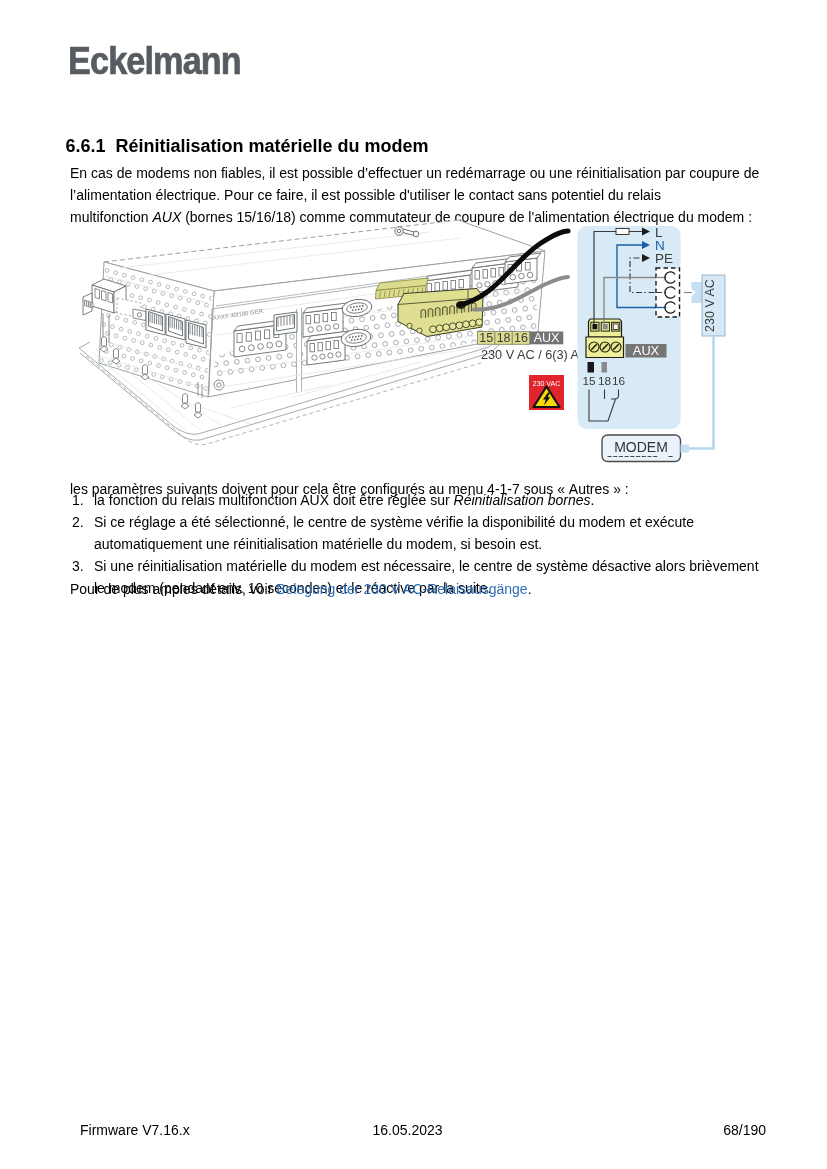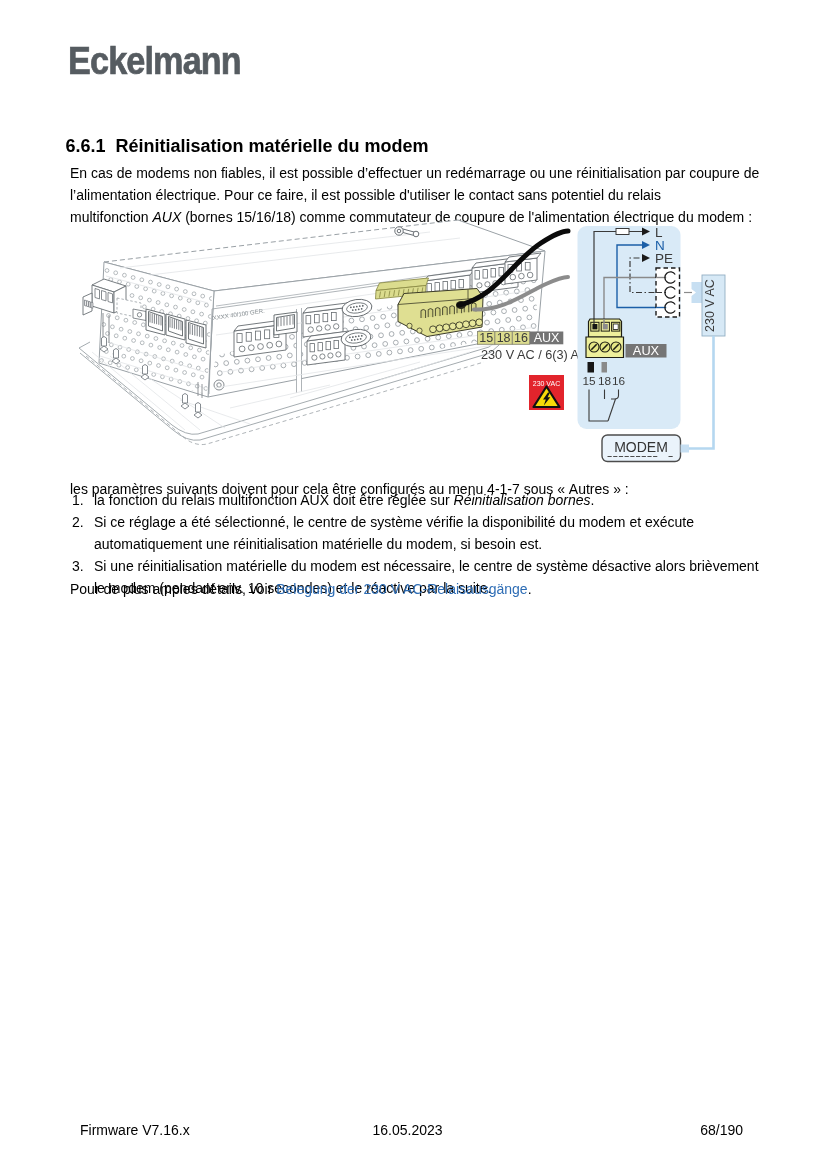--- a/index.html
+++ b/index.html
@@ -897,13 +897,13 @@
 
   <div style="position:relative;padding-left:24px;"><span style="position:absolute;left:2px;">3.</span>Si une réinitialisation matérielle du modem est nécessaire, le centre de système désactive alors brièvement<br>le modem (pendant env. 10 secondes) et le réactive par la suite.</div>
 </div>
 
 <div class="abs body-text" style="left:70px;top:578px;text-align:right;">Pour de plus amples détails, voir <a class="lnk" href="#">Belegung der 230 V AC-Relaisausgänge</a>.</div>
 
 <div class="abs body-text" style="left:80px;top:1119px;">Firmware V7.16.x</div>
 
 <div class="abs body-text" style="left:0px;top:1119px;width:815px;text-align:center;">16.05.2023</div>
 
-<div class="abs body-text" style="right:84px;top:1119px;">68/190</div>
+<div class="abs body-text" style="right:61px;top:1119px;">68/190</div>
 
 </body></html>

